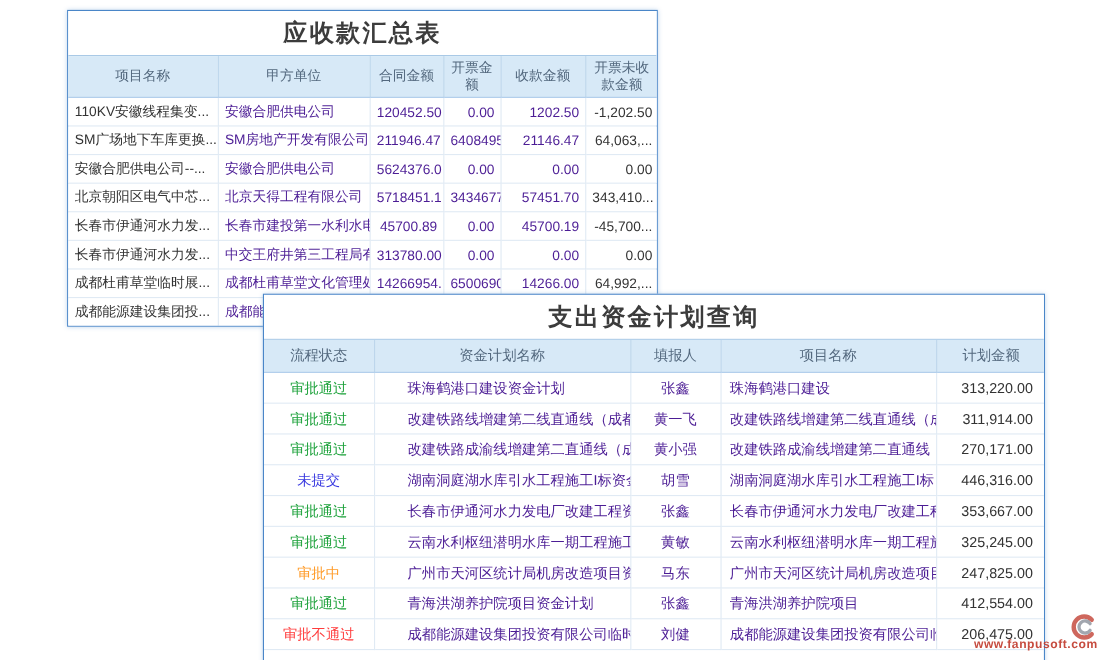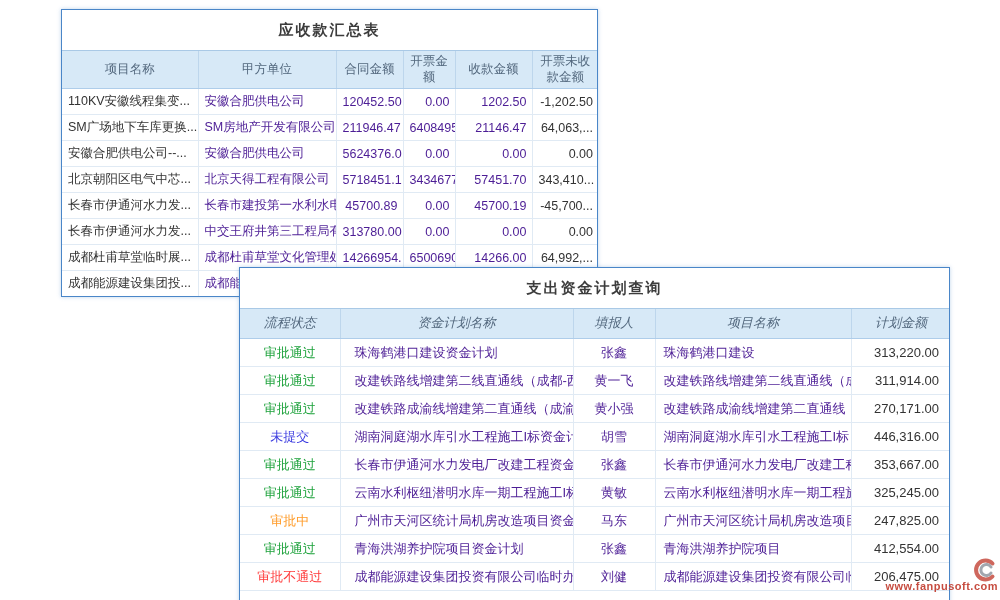--- a/index.html
+++ b/index.html
@@ -7,47 +7,47 @@
     width:1000px;height:600px;position:relative;background:#ffffff;
     font-family:"Liberation Sans","DejaVu Sans",sans-serif;overflow:hidden;
   }
   .panel{
     position:absolute;background:#fff;border:1px solid #4a86c8;
     box-shadow:0 0 4px rgba(74,134,200,.35);box-sizing:border-box;overflow:hidden;
   }
   #panel-receivable{left:61px;top:9px;width:537px;height:288px;z-index:1;}
   #panel-plan{left:239px;top:267px;width:711px;height:363px;z-index:2;}
   .panel-title{
-    height:40px;line-height:40px;text-align:center;font-size:15px;font-weight:bold;
+    height:40px;line-height:40px;text-align:center;font-size:22px;font-weight:bold;
     color:#3c3c3c;letter-spacing:2px;border-bottom:1px solid #a9c9e6;background:#fff;
   }
   table{border-collapse:collapse;table-layout:fixed;width:100%;}
   #panel-receivable table{font-size:12.5px;}
   #panel-plan table{font-size:13px;}
   th{
     background:#d7e9f7;color:#53687e;font-weight:normal;
     border-right:1px solid #bdd6ec;border-bottom:1px solid #aecdea;
     padding:2px 3px;text-align:center;vertical-align:middle;line-height:1.25;
   }
   th:last-child{border-right:none;}
   #panel-receivable th{height:33px;}
-  #panel-plan th{height:25px;font-style:italic;}
+  #panel-plan th{height:25px;}
   td{
     border-right:1px solid #e0eaf4;border-bottom:1px solid #e0eaf4;
     padding:0 6px;white-space:nowrap;overflow:hidden;background:#fff;
   }
   td:last-child{border-right:none;}
   #panel-receivable td{height:25px;}
   #panel-plan td{height:27px;}
   .dark{color:#333333;}
   .link{color:#4c1d95;cursor:pointer;}
   .left{text-align:left;}
   .num{text-align:right;padding-right:5px;}
   .center{text-align:center;}
-  #panel-plan td.plan{padding-left:14px;}
+  #panel-plan td.plan{padding-left:30px;}
   #panel-plan td.proj{padding-left:8px;}
   #panel-plan td.amt{padding-right:10px;}
   #panel-plan th.amt-h{text-align:right;padding-right:22px;}
   .watermark{
     position:absolute;right:2px;bottom:8px;z-index:5;text-align:center;opacity:.9;
   }
   .wm-row{display:flex;align-items:center;justify-content:flex-end;}
   .wm-brand{
     font-size:21px;font-weight:bold;color:rgba(134,140,150,.88);letter-spacing:1px;
   }

